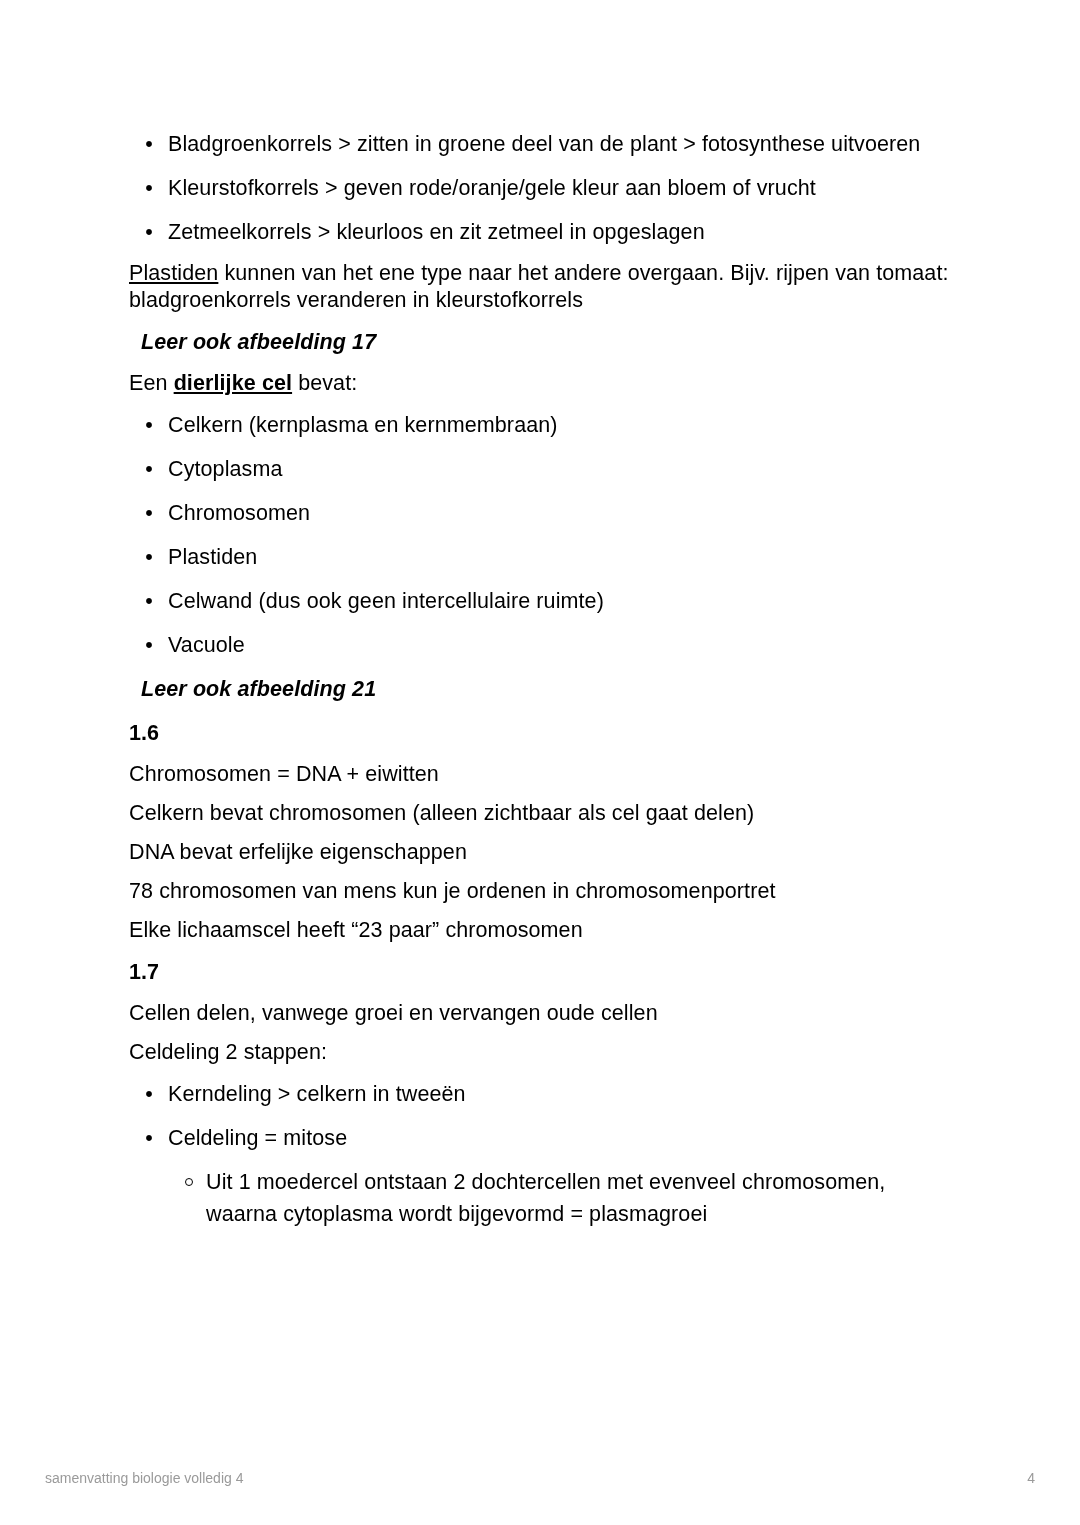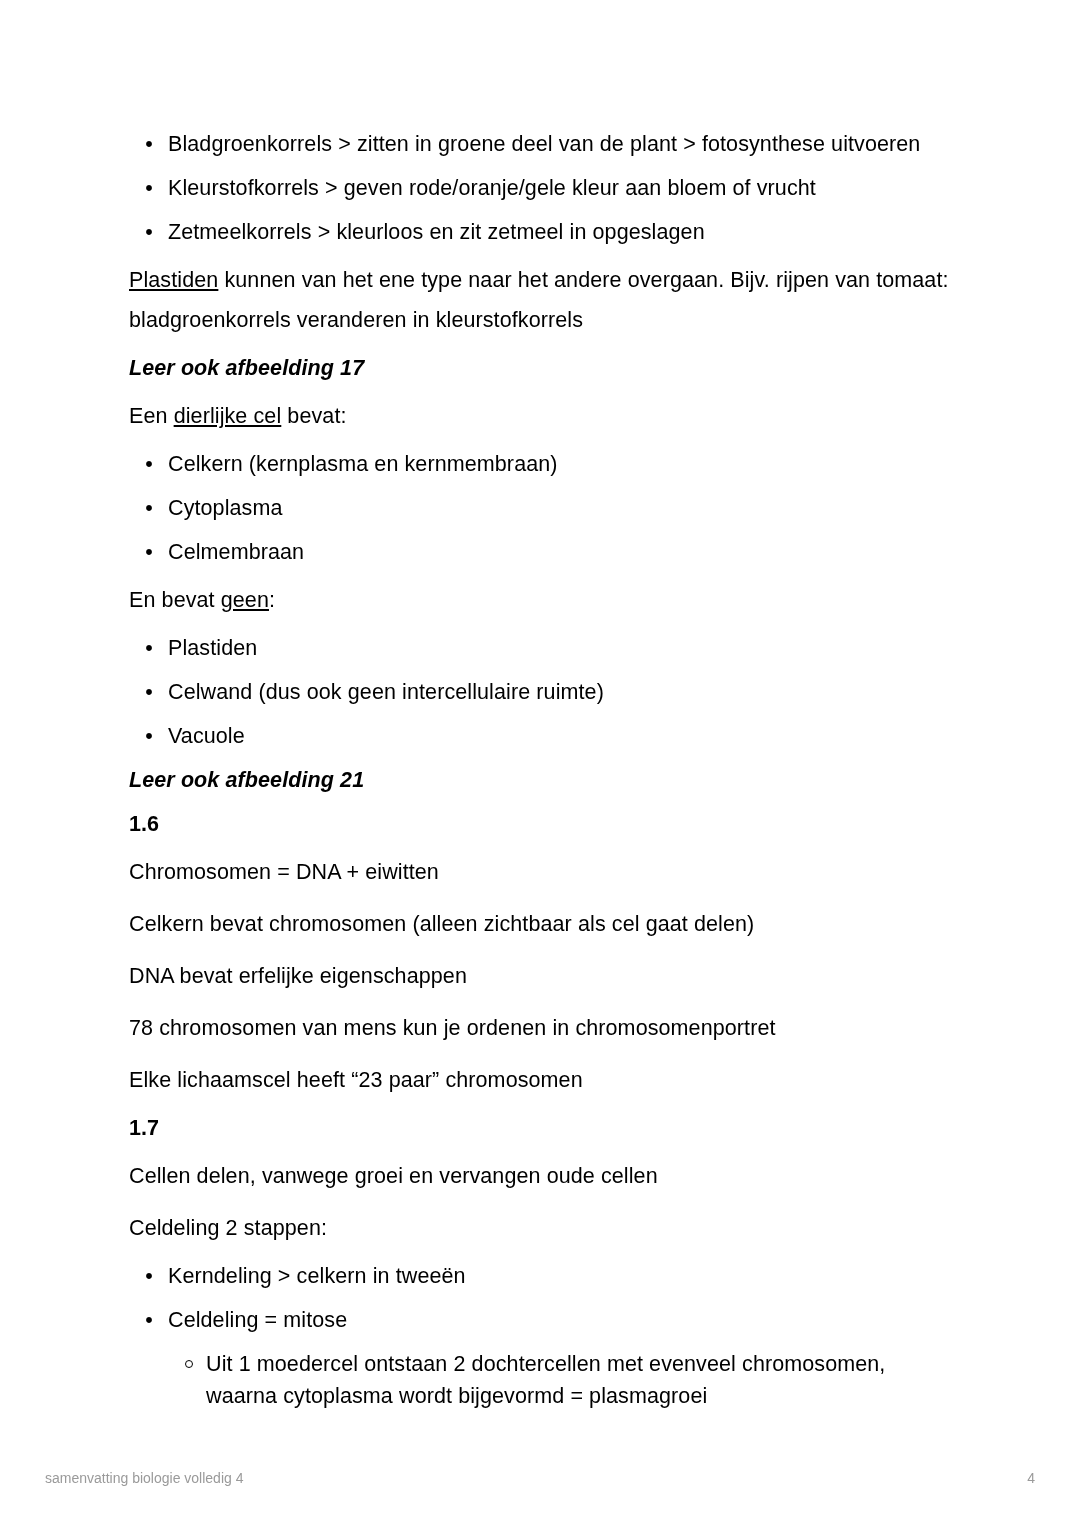--- a/index.html
+++ b/index.html
@@ -23,40 +23,40 @@
   }
   .content {
     position: absolute;
     left: 129px;
     top: 128px;
     width: 824px;
   }
   
   .para {
     font-size: 21.5px;
-    line-height: 40px;
+    line-height: 27px;
     margin: 10px 0 12px 0;
     letter-spacing: 0.1px;
   }
   .heading-num {
     font-size: 21.5px;
     line-height: 32px;
     font-weight: bold;
     margin: 0 0 12px 0;
   }
   .leer {
     font-size: 21.5px;
     line-height: 32px;
     font-weight: bold;
     font-style: italic;
-    margin: 0 0 12px 0;
+    margin: 0 0 12px 12px;
     letter-spacing: 0.1px;
   }
   .u { text-decoration: underline; }
-  .bu { font-weight: normal; text-decoration: underline; }
+  .bu { font-weight: bold; text-decoration: underline; }
 
   
   ul.lvl1 {
     list-style: none;
     margin: 0 0 12px 0;
     padding: 0;
   }
   ul.lvl1 > li {
     position: relative;
     padding-left: 39px;
@@ -151,27 +151,24 @@
       <li>
         <span class="bullet">•</span>
         <span>Celkern (kernplasma en kernmembraan)</span>
       </li>
       <li>
         <span class="bullet">•</span>
         <span>Cytoplasma</span>
       </li>
       <li>
         <span class="bullet">•</span>
-        <span>Celmembraan</span>
-      </li>
-    </ul>
-
-    <p class="para">
-      <span>En bevat </span><span class="bu">geen</span><span>:</span>
-    </p>
+        <span>Chromosomen</span>
+      </li>
+    </ul>
+
 
     <ul class="lvl1">
       <li>
         <span class="bullet">•</span>
         <span>Plastiden</span>
       </li>
       <li>
         <span class="bullet">•</span>
         <span>Celwand (dus ook geen intercellulaire ruimte)</span>
       </li>

